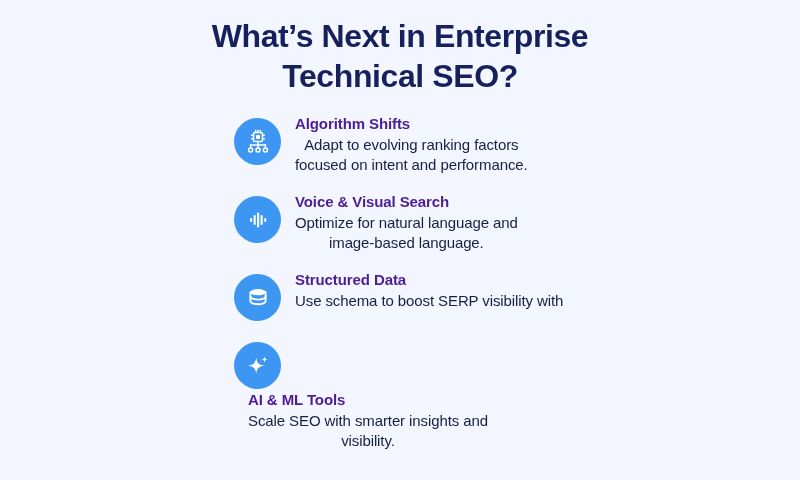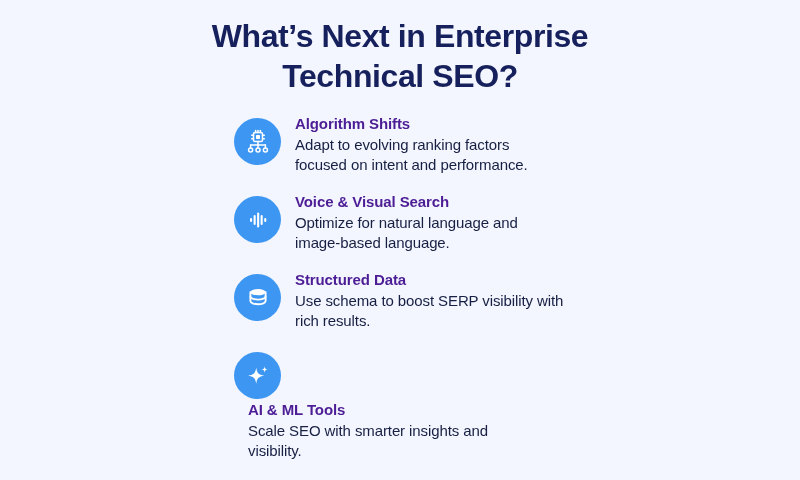--- a/index.html
+++ b/index.html
@@ -86,20 +86,21 @@
     font-size: 15px;
     color: #171f43;
     line-height: 20px;
     margin: 0;
     max-width: 320px;
     letter-spacing: -0.1px;
   }
   .feature-desc .ln {
     display: block;
     white-space: nowrap;
+    text-align: center;
   }
 </style>
 </head>
 <body>
 
 <div class="canvas">
 
   <div class="title-block">
     <div class="title-line">What’s Next in Enterprise</div>
     <div class="title-line">Technical SEO?</div>
@@ -168,21 +169,20 @@
             <ellipse cx="13" cy="7.2" rx="7.6" ry="3.1" fill="#ffffff" stroke="none"></ellipse>
             <path d="M5.4 7.2 v4.3 c0 1.71 3.40 3.1 7.6 3.1 s7.6 -1.39 7.6 -3.1 V7.2"></path>
             <path d="M5.4 11.8 v4.3 c0 1.71 3.40 3.1 7.6 3.1 s7.6 -1.39 7.6 -3.1 V11.8"></path>
           </g>
         </svg>
       </div>
       <div class="feature-text">
         <p class="feature-heading">Structured Data</p>
         <p class="feature-desc">
           <span class="ln">Use schema to boost SERP visibility with</span>
-          <span class="ln">rich results.</span>
         </p>
       </div>
     </div>
 
     <div class="feature-row">
       <div class="icon-circle">
         <svg width="26" height="26" viewBox="0 0 26 26" aria-hidden="true">
           <g fill="#ffffff">
             <path d="M11.2 4.6 C12.0 10.3 13.6 11.9 19.3 12.7 C13.6 13.5 12.0 15.1 11.2 20.8 C10.4 15.1 8.8 13.5 3.1 12.7 C8.8 11.9 10.4 10.3 11.2 4.6 Z"></path>
             <path d="M19.6 3.2 C19.9 5.6 20.5 6.2 22.9 6.5 C20.5 6.8 19.9 7.4 19.6 9.8 C19.3 7.4 18.7 6.8 16.3 6.5 C18.7 6.2 19.3 5.6 19.6 3.2 Z"></path>

